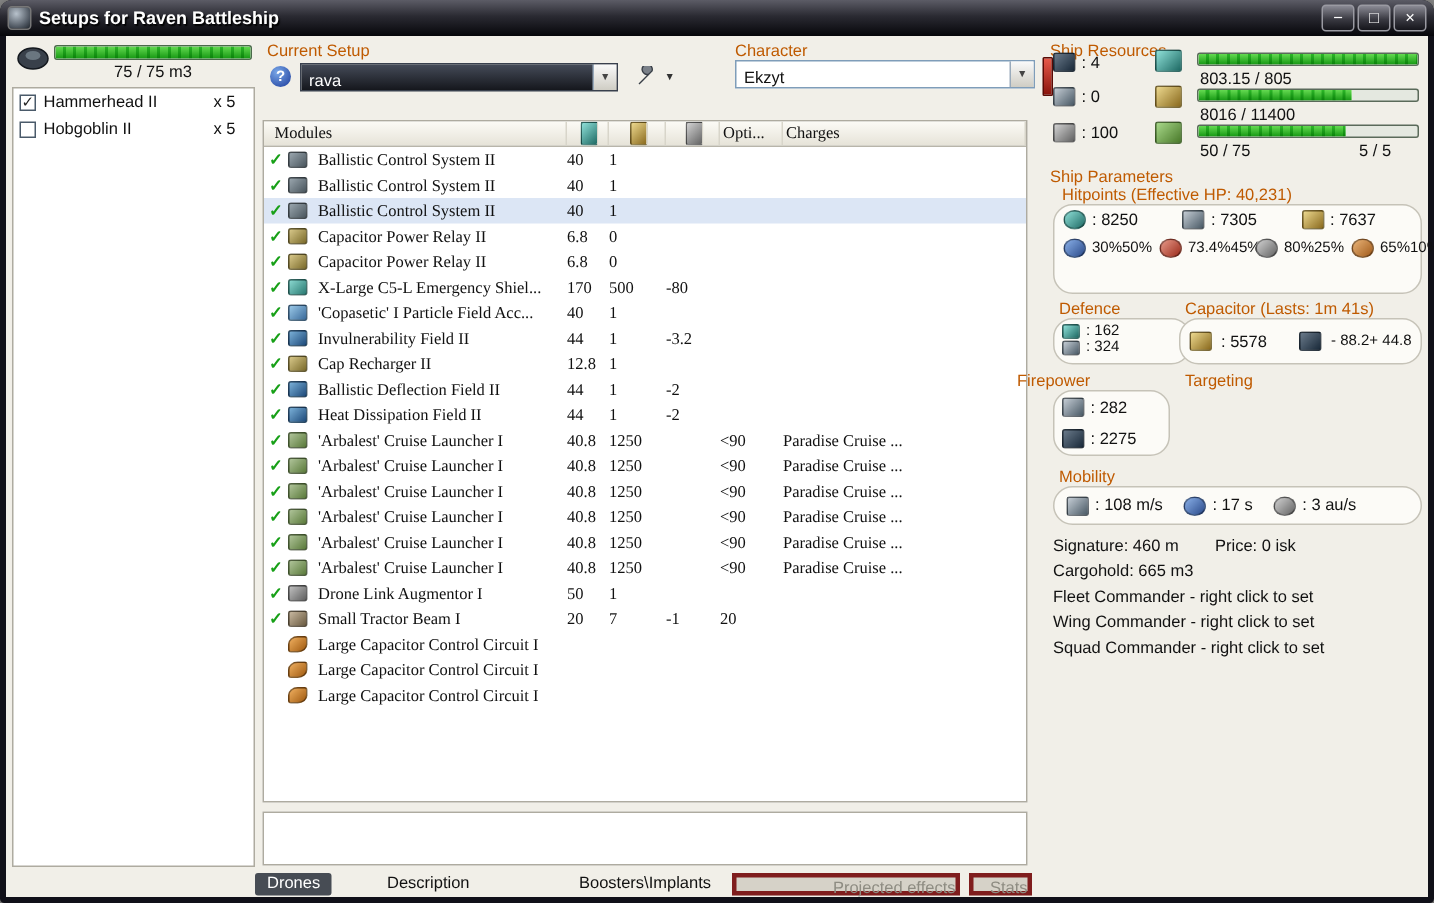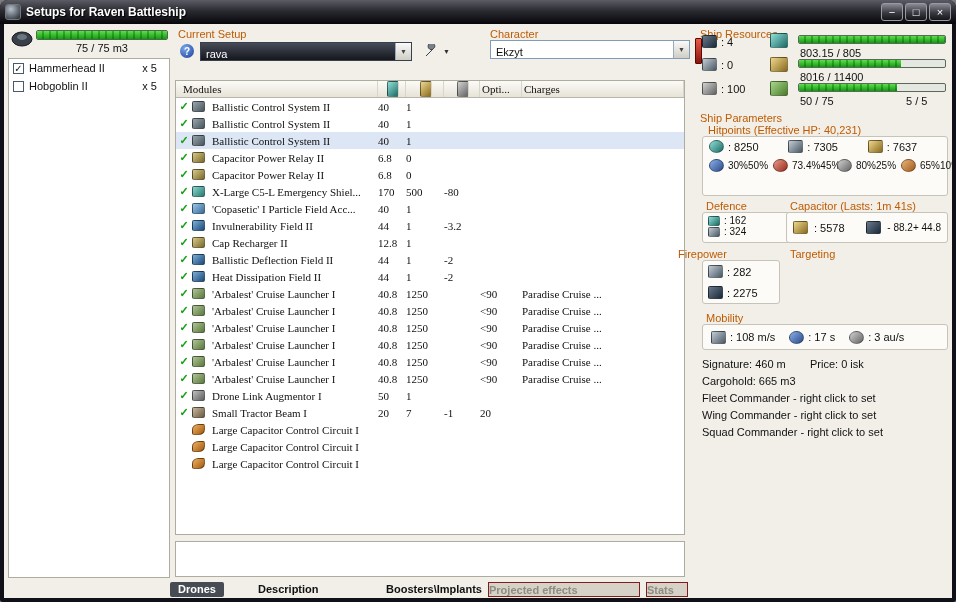--- a/index.html
+++ b/index.html
@@ -17,21 +17,21 @@
             background:linear-gradient(180deg,#8a8a94,#3a3a42 55%,#15151b);
             color:#fff; font-size:11px; line-height:16px; text-align:center; cursor:pointer; }
   .appicon { width:16px; height:16px; border-radius:3px;
              background:radial-gradient(circle at 35% 30%,#b8c2cc,#4a525c 70%,#20262c); border:1px solid #777; }
 
   .content { position:absolute; left:4px; top:24px; width:948px; height:574px;
              background:#f1efe8; font-size:11px; color:#111; }
 
   .olabel { position:absolute; color:#bf5a00; font-size:11px; white-space:nowrap; }
   .txt { position:absolute; white-space:nowrap; }
-  .box { position:absolute; background:#fcfbf7; border:1px solid #c6c3b8; border-radius:3px; }
+  .box { position:absolute; background:#fcfbf7; border:1px solid #c6c3b8; border-radius:13px; }
 
   
   .ico { display:inline-block; width:15px; height:13px; border-radius:2px; flex:none;
          border:1px solid rgba(0,0,0,.35); background:linear-gradient(135deg,#aab4bc,#49555e); }
   .ico.big { width:18px; height:15px; }
   .ico-teal   { background:linear-gradient(135deg,#8fe0d8,#1e6a64); }
   .ico-steel  { background:linear-gradient(135deg,#c4ccd4,#4a5a66); }
   .ico-gold   { background:linear-gradient(135deg,#ecd88e,#8a6a1e); }
   .ico-blue   { background:linear-gradient(135deg,#8ab0e8,#2a4a8a); }
   .ico-red    { background:linear-gradient(135deg,#e89a8a,#9a2a1a); }
@@ -97,24 +97,24 @@
   .mi-tractor { background:linear-gradient(135deg,#c8b8a0,#6a5a40); }
   .mi-rig { background:linear-gradient(135deg,#f0b060,#a05a10); border-radius:50% 2px 50% 2px; }
   .mname,.mnum,.mcharge { overflow:hidden; white-space:nowrap; }
 
   .bottombox { position:absolute; left:171px; top:517px; width:510px; height:36px;
                background:#fff; border:1px solid #aeaba0; }
 
   
   .tabs { position:absolute; left:166px; top:558px; width:520px; height:16px; }
   .tab { position:absolute; top:0; height:15px; font-size:11px; line-height:15px; cursor:pointer;
-         white-space:nowrap; text-align:left;font-weight:bold; }
+         white-space:nowrap; text-align:right; }
   .tab-active { background:#474c54; color:#fff; padding:0 8px; border-radius:2px; }
   .tab-normal { color:#111; }
-  .tab-disabled { background:#d6d2c8; color:#8e8c82; border:1px solid #7f1d1d; }
+  .tab-disabled { background:#d6d2c8; color:#8e8c82; border:3px solid #7f1d1d; }
   .tab:nth-child(1){ left:0; }
   .tab:nth-child(2){ left:88px; }
   .tab:nth-child(3){ left:216px; }
   .tab:nth-child(4){ left:318px; width:152px; }
   .tab:nth-child(5){ left:476px; width:42px; }
 
   
   .kv { display:flex; align-items:center; gap:4px; white-space:nowrap; }
   .stack { display:flex; flex-direction:row; line-height:11px; font-size:10px; }
   .hp-row { display:flex; align-items:center; padding:3px 6px; gap:6px; }

